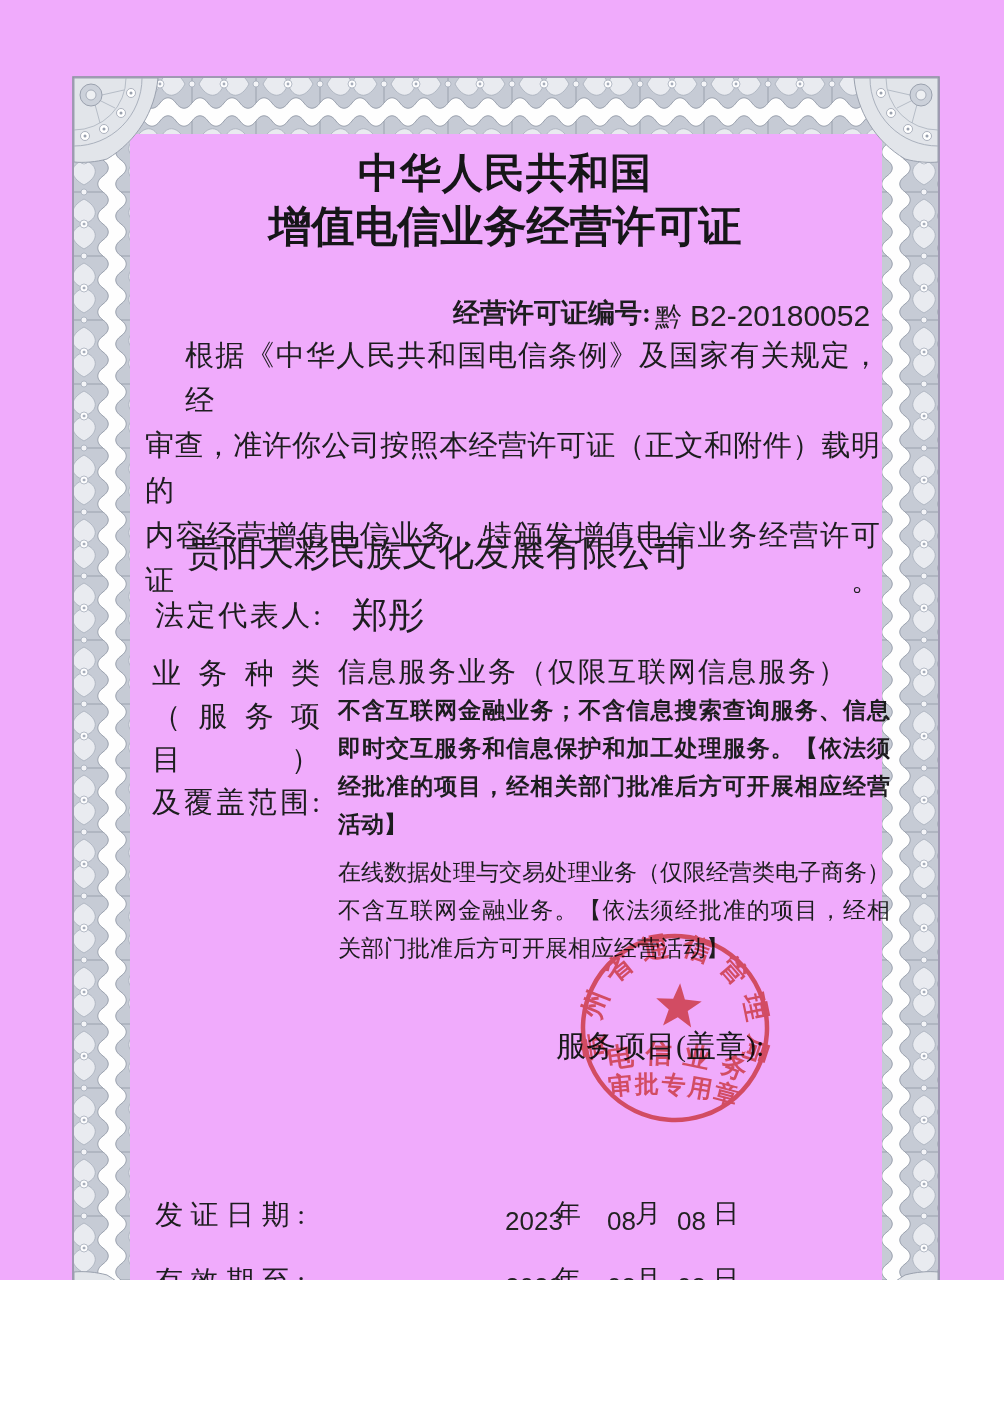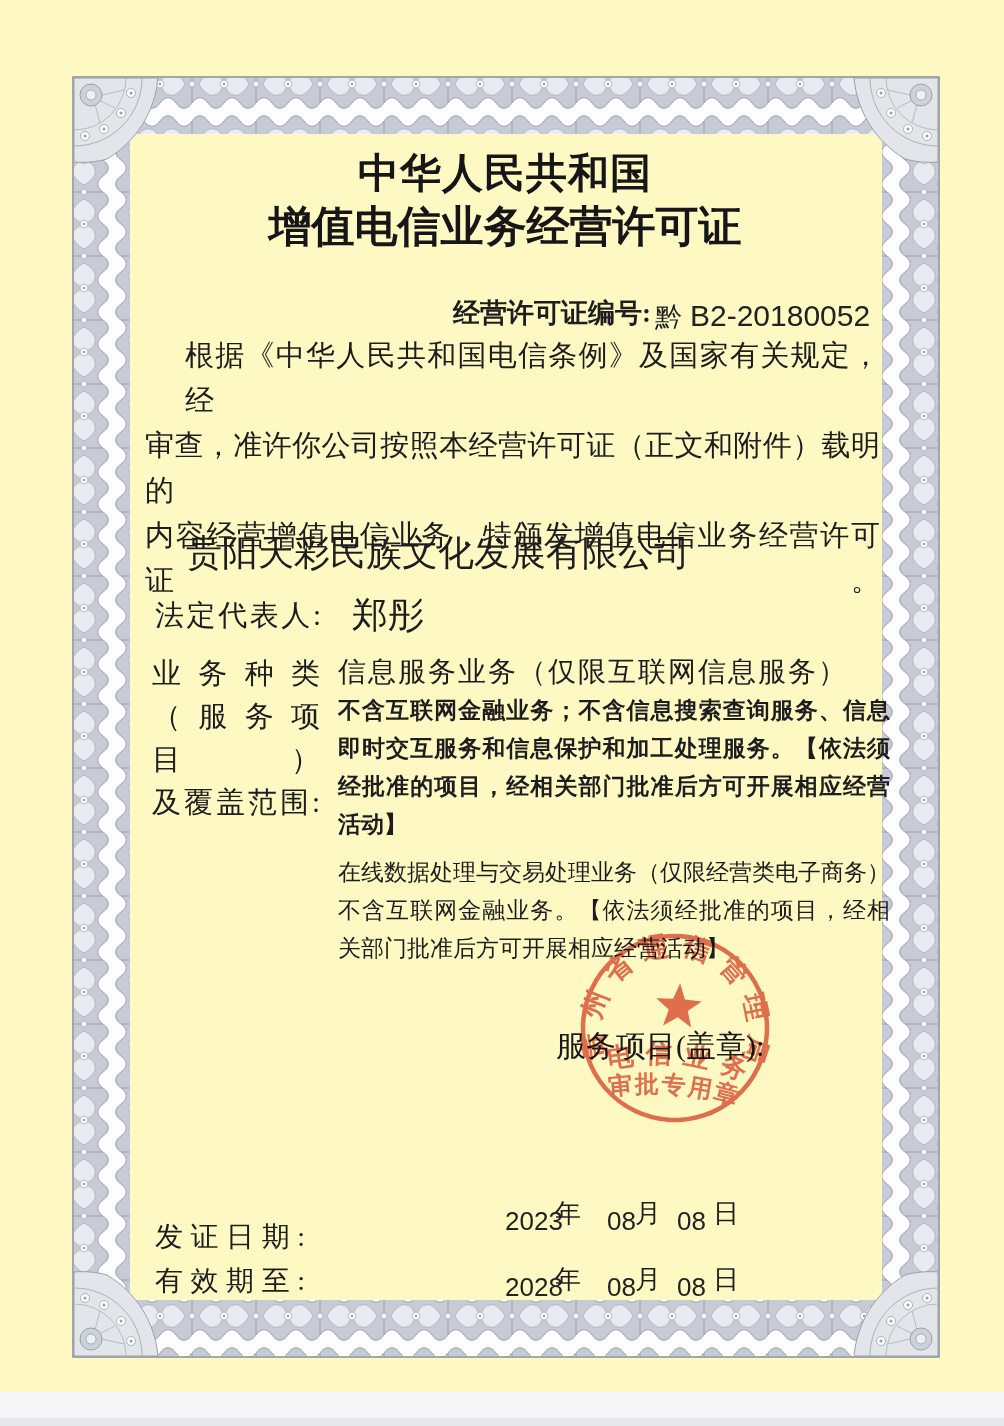--- a/index.html
+++ b/index.html
@@ -1,17 +1,17 @@
 <!DOCTYPE html>
 <html><head>
 <meta charset="utf-8">
 <style>
   html,body{margin:0;padding:0;background:#fff;}
   .page{
-    position:relative; width:1004px; height:1426px; background:#fef9c3;
+    position:relative; width:1004px; height:1280px; background:#f0abfc;
     font-family:"Liberation Serif","DejaVu Serif",serif;
     color:#1d1d1f; overflow:hidden;
   }
   .abs{position:absolute;}
   svg.frame{position:absolute; left:0; top:0; width:1004px; height:1426px; z-index:1;}
   .content{position:absolute; left:0; top:0; width:1004px; height:1426px; z-index:2;}
   svg.seal{position:absolute; z-index:3; mix-blend-mode:multiply;}
 
   .title1{left:0; top:146px; width:1010px; text-align:center;
     font-size:41px; font-weight:700; letter-spacing:1px; color:#161618;}
@@ -154,21 +154,21 @@
       <div class="scope-line nolast">活动】</div>
       <div class="scope-gap"></div>
       <div class="scope2-line">在线数据处理与交易处理业务（仅限经营类电子商务）</div>
       <div class="scope2-line">不含互联网金融业务。【依法须经批准的项目，经相</div>
       <div class="scope2-line nolast">关部门批准后方可开展相应经营活动】</div>
     </div>
 
     <div class="abs issuer-label">服务项目(盖章):</div>
 
     <div class="abs field-row date-row" style="top:1196px;">
-      <div class="dlabel jlabel" style="margin-top:22px;">发证日期:</div>
+      <div class="dlabel jlabel" style="margin-top:0;">发证日期:</div>
       <div class="date-vals">
         <span class="d-num n-year">2023</span>
         <span class="d-unit u-year">年</span>
         <span class="d-num n-month">08</span>
         <span class="d-unit u-month">月</span>
         <span class="d-num n-day">08</span>
         <span class="d-unit u-day">日</span>
       </div>
     </div>
 

